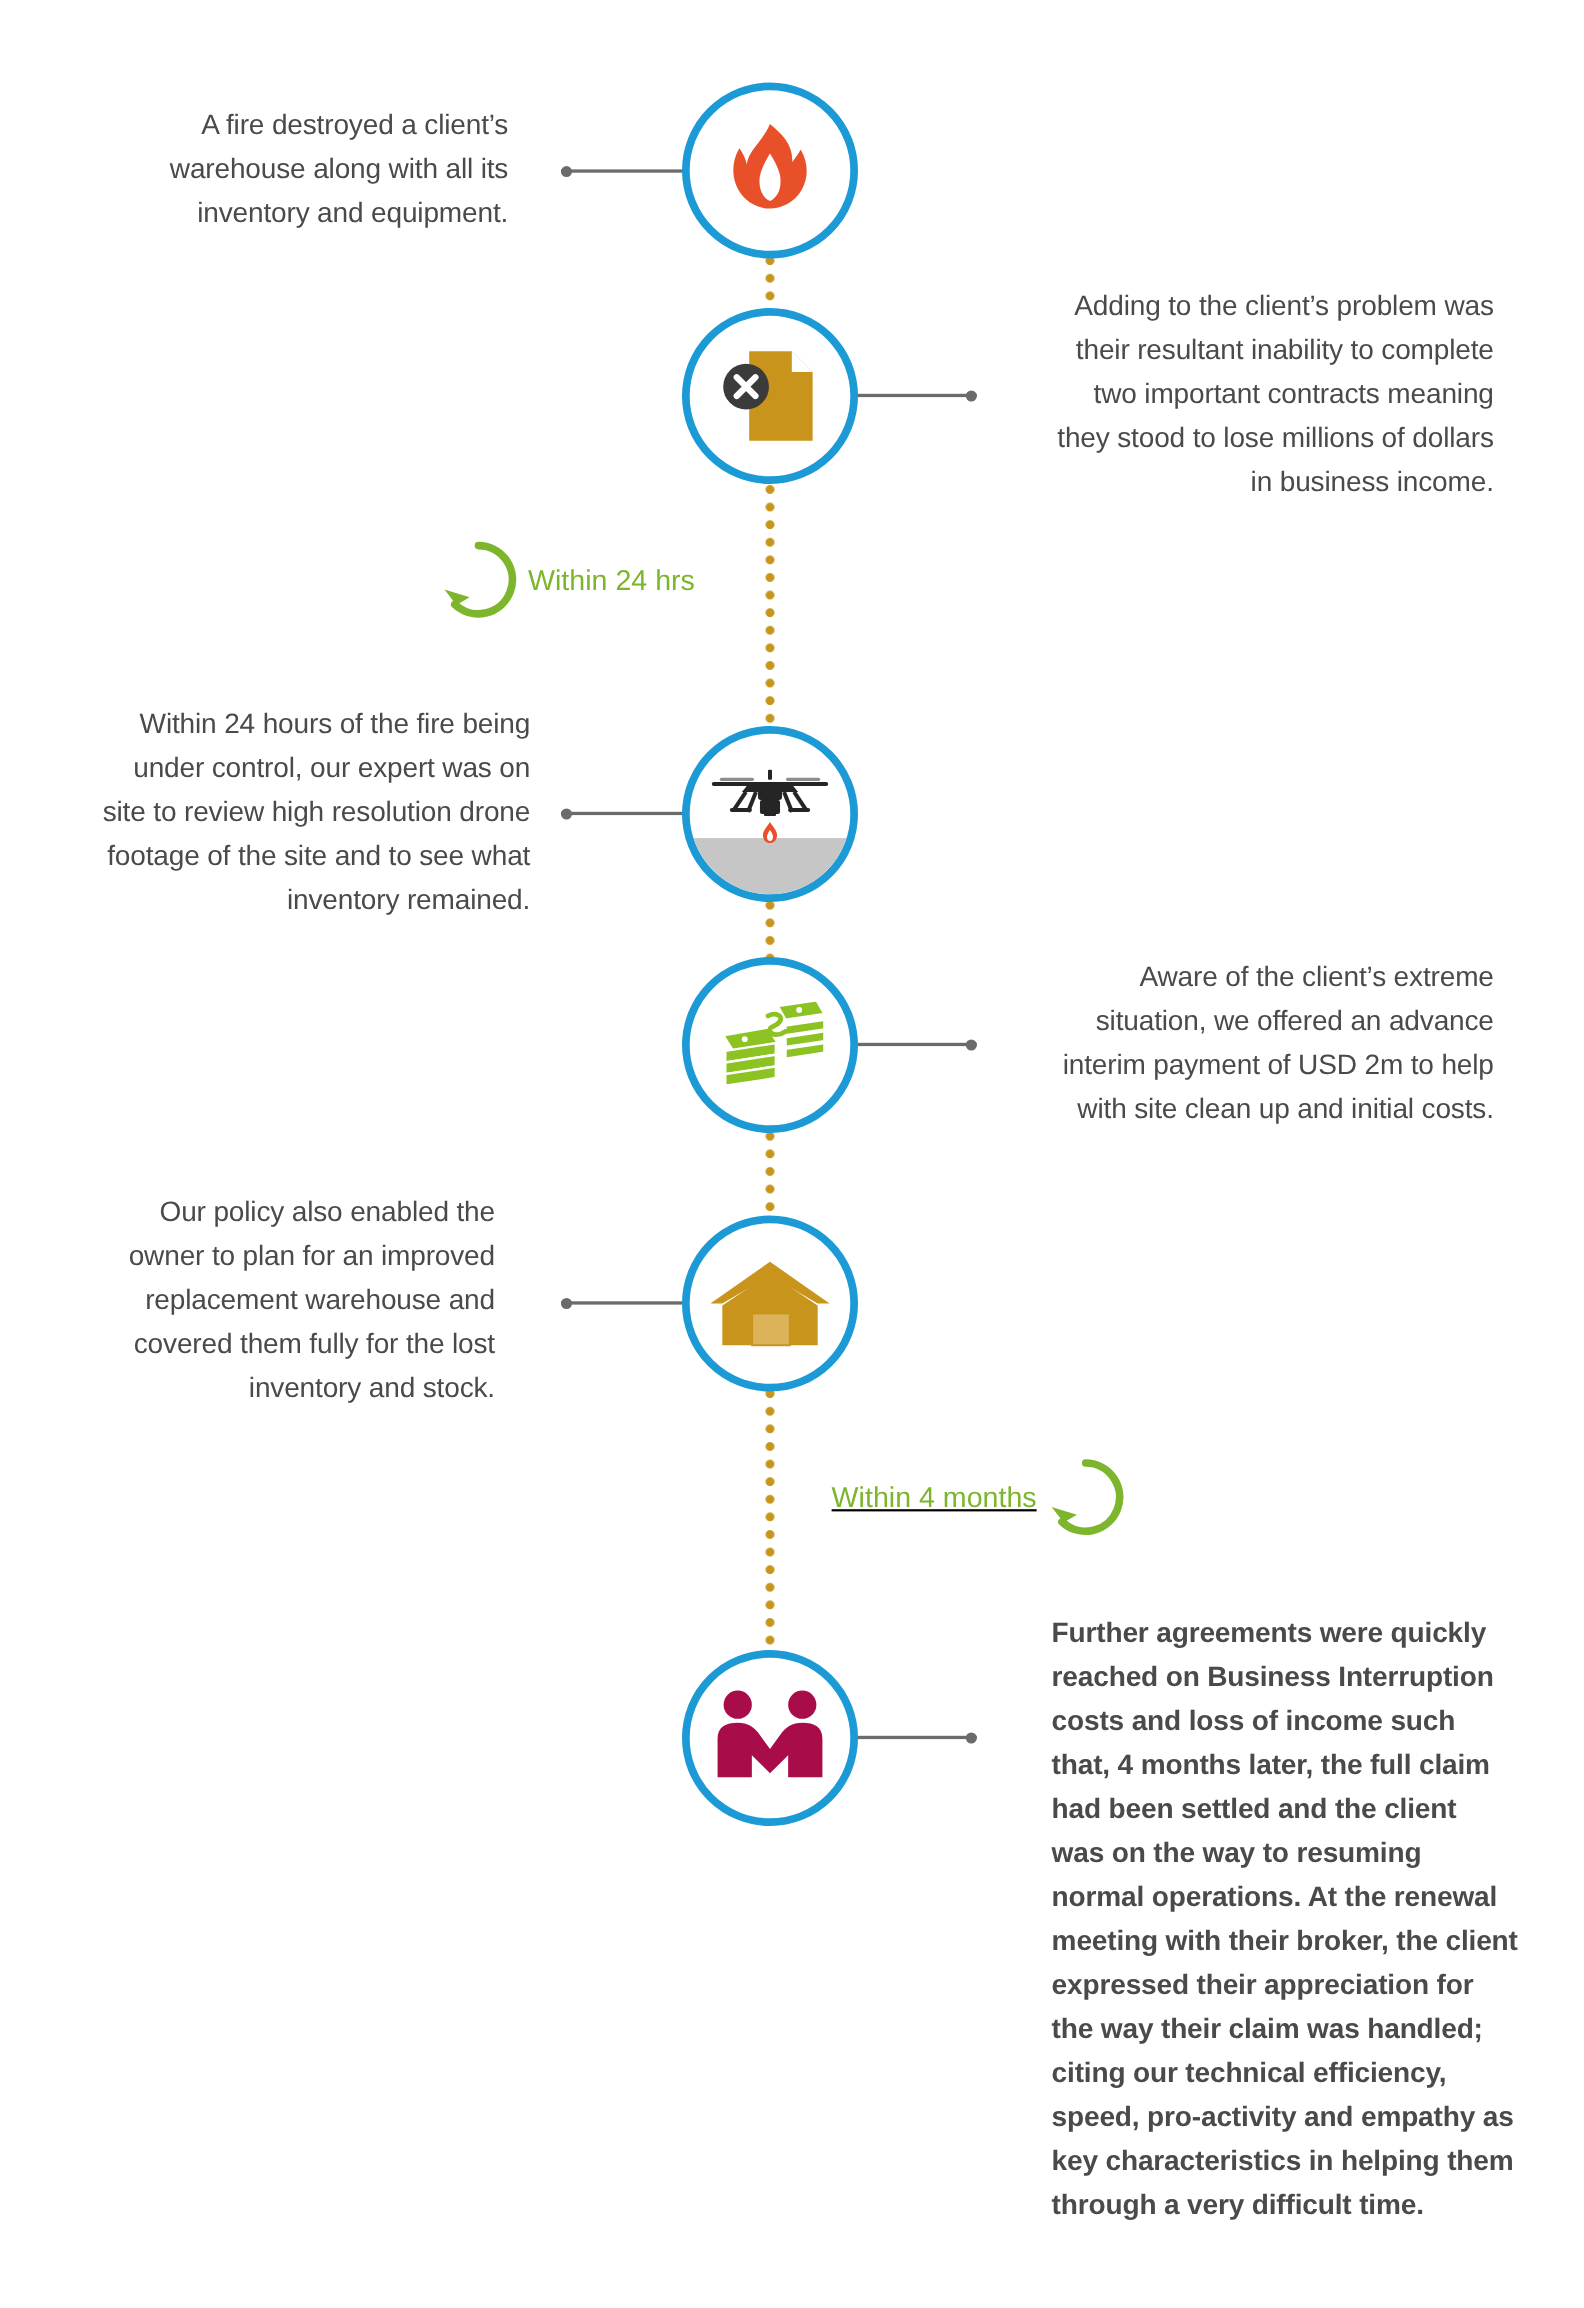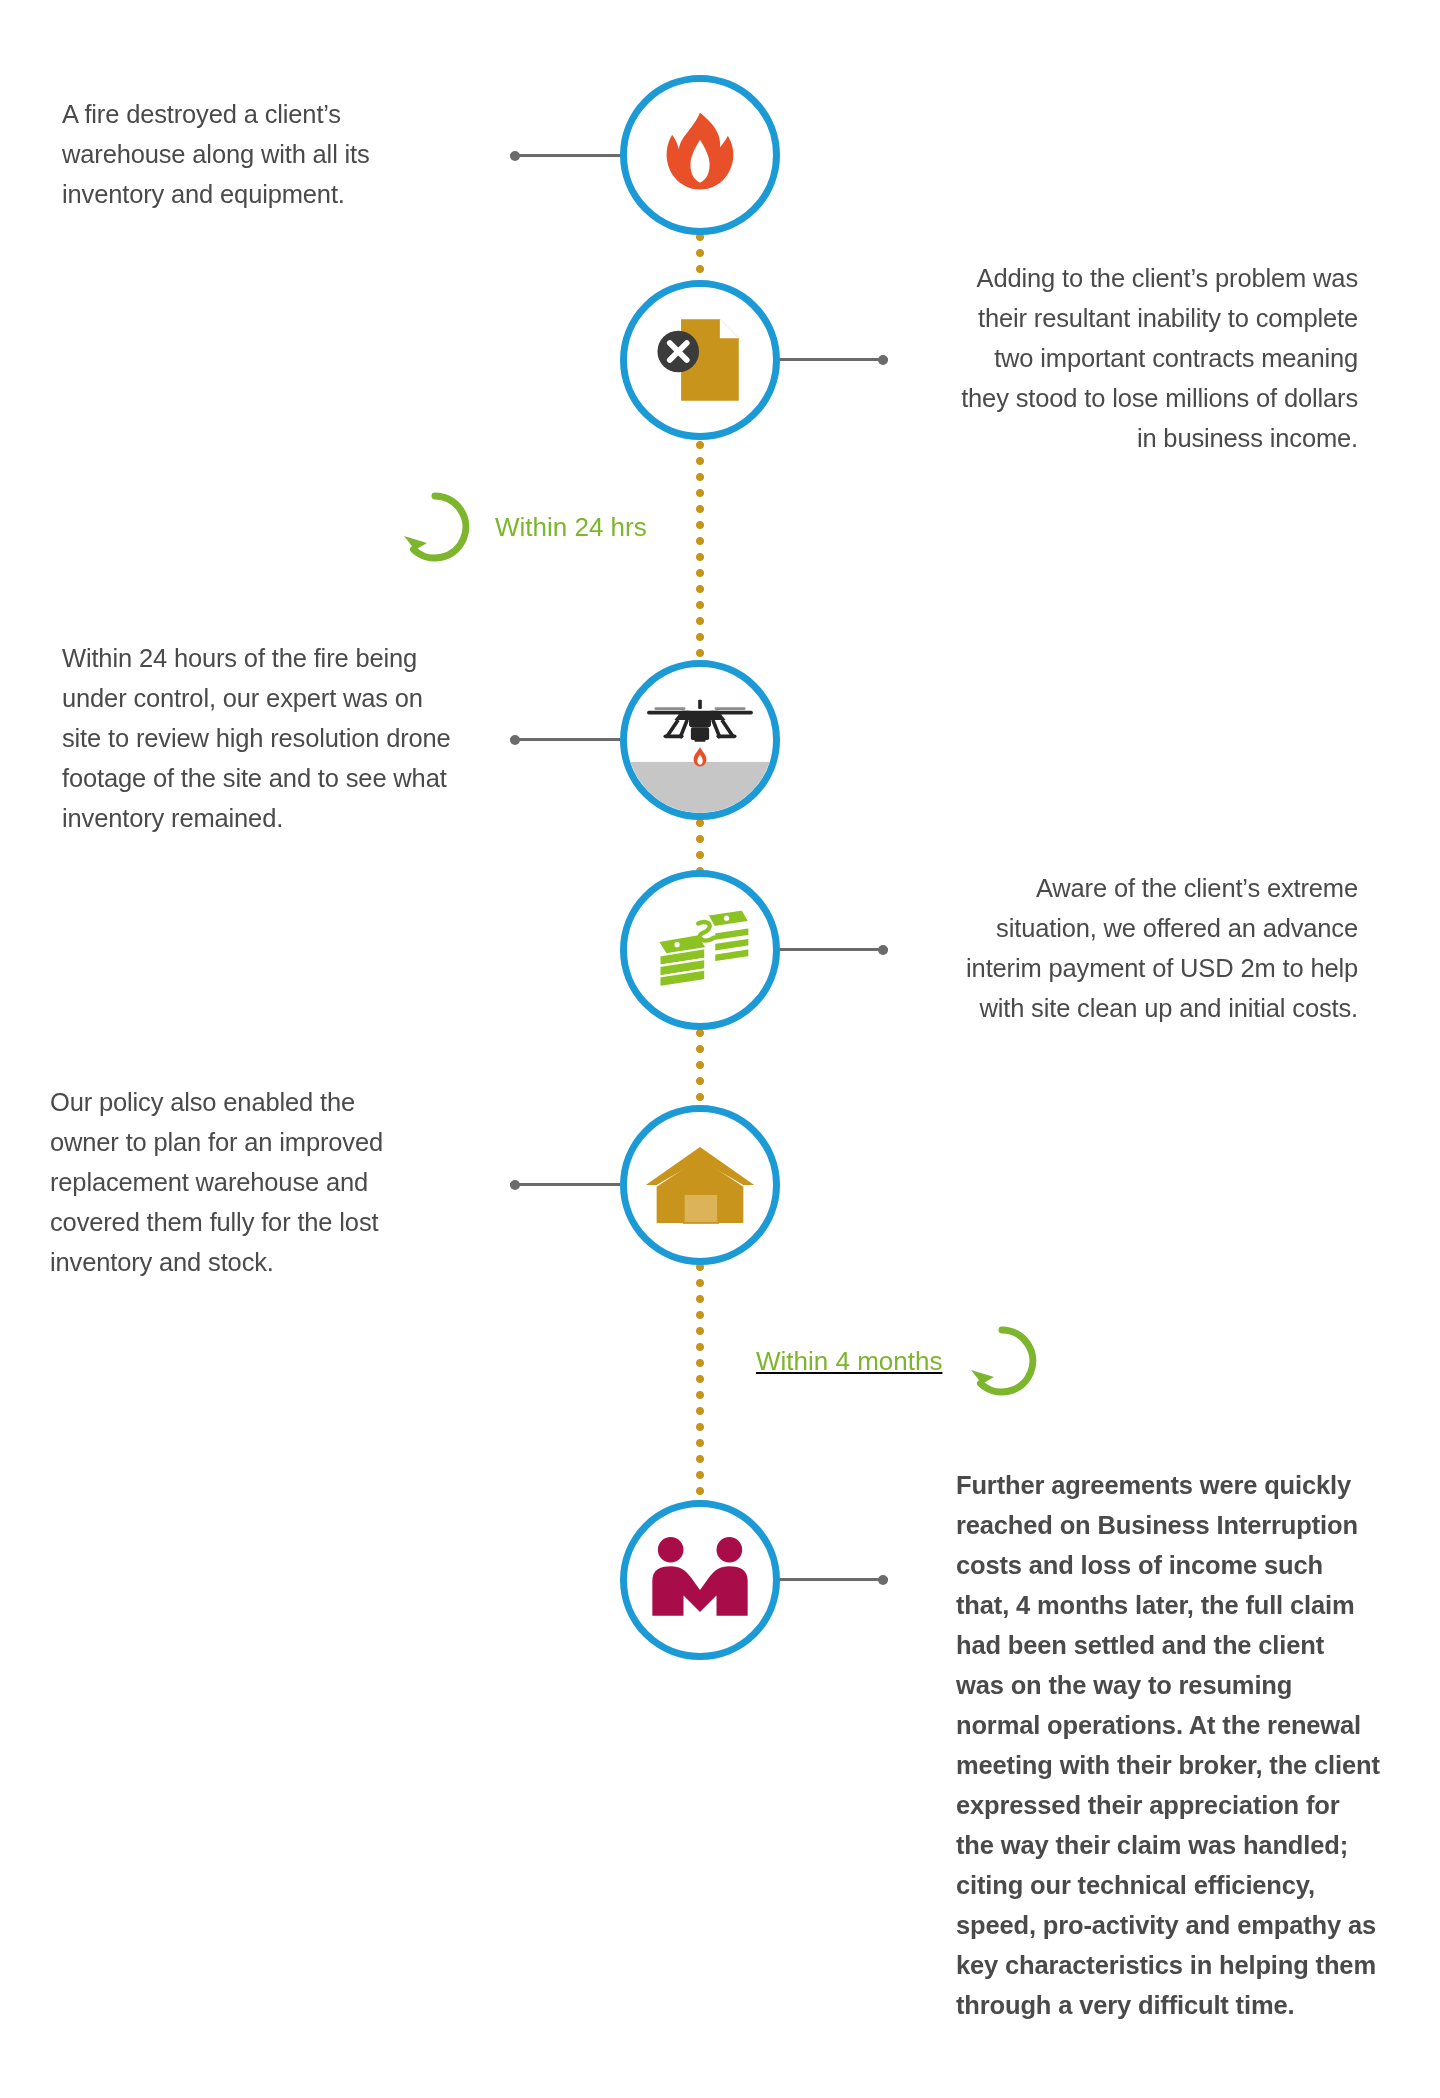--- a/index.html
+++ b/index.html
@@ -66,29 +66,29 @@
   
   .blurb {
     position: absolute;
     color: #4a4a4a;
     font-size: 25.5px;
     line-height: 40px;
     font-family: "Liberation Sans", sans-serif;
     letter-spacing: -0.15px;
     white-space: pre-line;
   }
-  .blurb.left  { text-align: left; }
+  .blurb.left  { text-align: right; }
   .blurb.right { text-align: left; }
 
   
   .milestone {
     position: absolute;
     display: flex;
     align-items: center;
-    gap: 21px;
+    gap: 6px;
     z-index: 5;
   }
   .milestone .mlabel {
     color: #7db52c;
     font-size: 26px;
     line-height: 30px;
     white-space: nowrap;
     font-family: "Liberation Sans", sans-serif;
   }
   .milestone .marrow { flex: 0 0 auto; display: block; }

